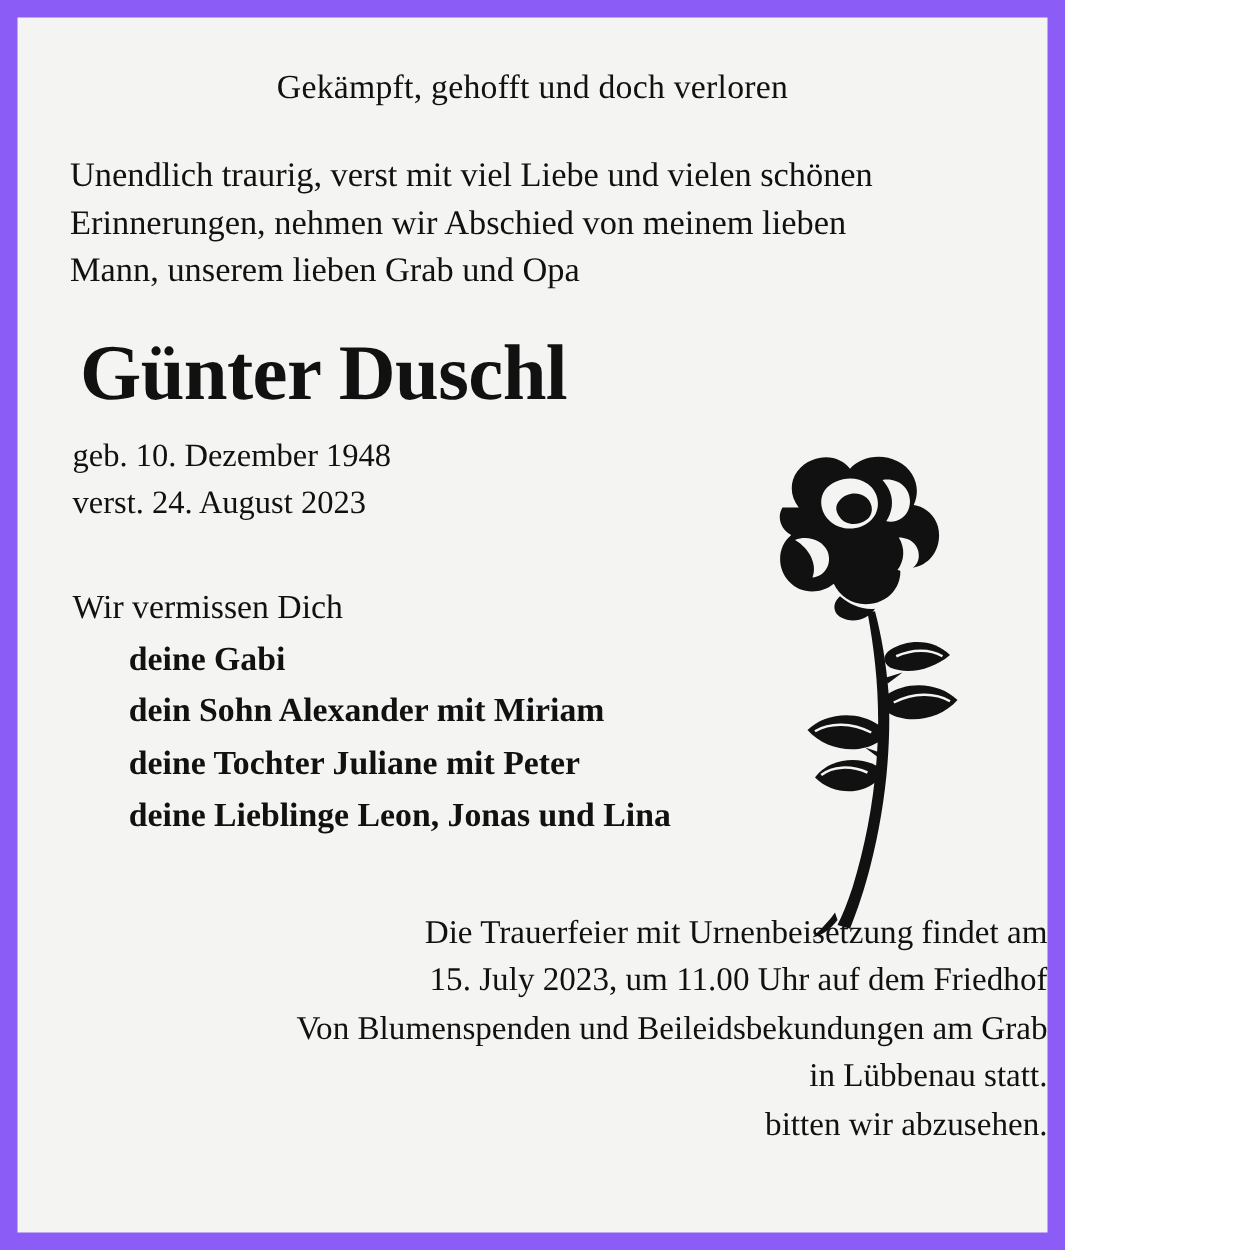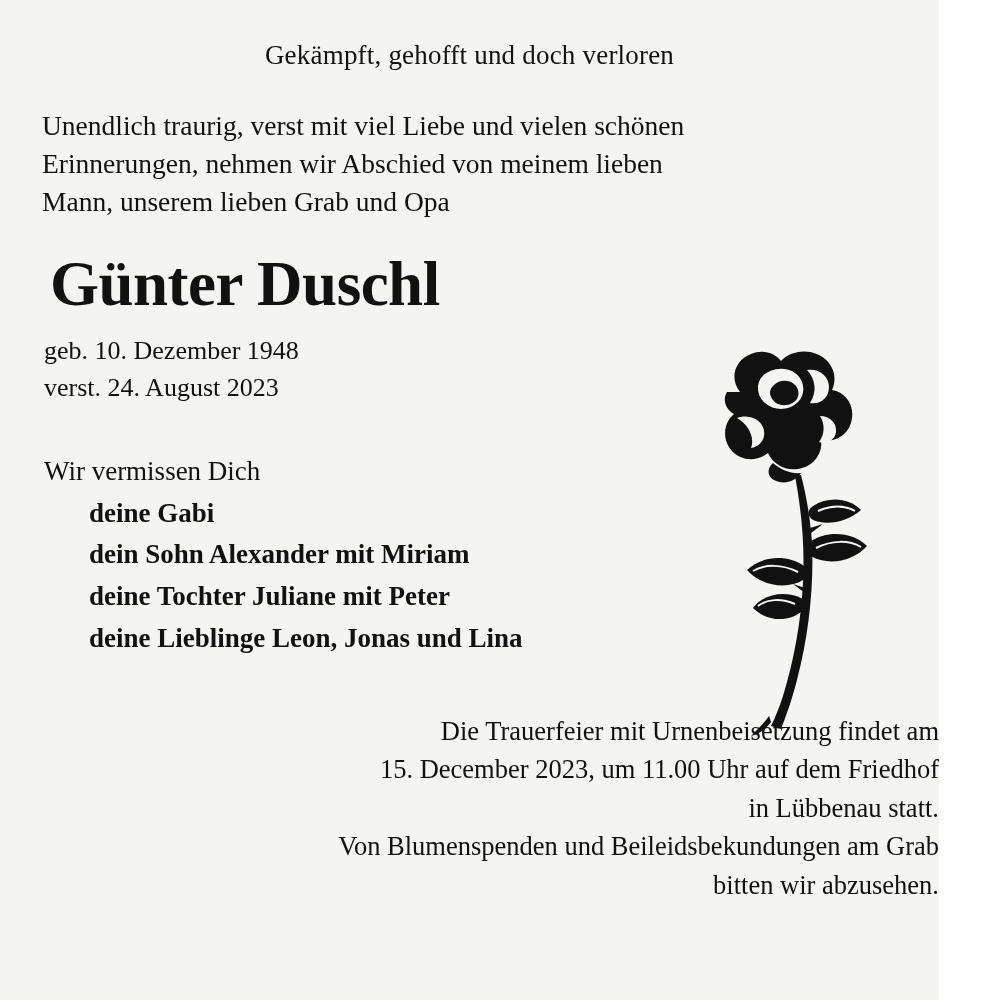--- a/index.html
+++ b/index.html
@@ -1,24 +1,25 @@
 <!DOCTYPE html>
 <html><head>
 <meta charset="utf-8">
 <style>
   html, body {
     margin: 0;
     padding: 0;
     background: #ffffff;
   }
   .page {
-    width: 939px;
+    width: 852px;
     height: 1000px;
     box-sizing: border-box;
     background: #8b5cf6;
+    padding: 14px;
     position: relative;
     overflow: hidden;
   }
   .card {
     width: 100%;
     height: 100%;
     box-sizing: border-box;
     background: #f4f4f2;
     position: relative;
     overflow: hidden;
@@ -94,23 +95,23 @@
     <div class="family">
       <div>Wir vermissen Dich</div>
       <div class="bold">deine Gabi</div>
       <div class="bold">dein Sohn Alexander mit Miriam</div>
       <div class="bold">deine Tochter Juliane mit Peter</div>
       <div class="bold">deine Lieblinge Leon, Jonas und Lina</div>
     </div>
 
     <div class="closing">
       <div>Die Trauerfeier mit Urnenbeisetzung findet am</div>
-      <div>15. December 2023, um 11.00 Uhr auf dem Friedhof</div>
+      <div>15. July 2023, um 11.00 Uhr auf dem Friedhof</div>
+      <div>Von Blumenspenden und Beileidsbekundungen am Grab</div>
       <div>in Lübbenau statt.</div>
-      <div>Von Blumenspenden und Beileidsbekundungen am Grab</div>
       <div>bitten wir abzusehen.</div>
     </div>
 
     <svg class="rose" viewBox="0 0 210 410">
       <g fill="#111111">
 
         <path d="M63 62 C52 48 58 30 74 24 C86 19 98 23 104 31 C112 22 128 18 142 25 C156 32 161 47 155 60 C168 62 177 74 175 88 C173 104 159 113 144 110 C146 124 136 137 121 139 C108 141 96 134 91 123 C80 132 64 131 55 121 C45 110 46 93 57 84 C49 80 45 70 50 62 Z"></path>
 
         <path d="M84 48 C92 38 108 36 118 43 C128 50 129 64 121 72 C112 81 97 81 88 73 C80 66 79 55 84 48 Z" fill="#f4f4f2"></path>
         <path d="M96 56 C101 50 111 49 117 54 C123 59 123 68 117 72 C110 77 100 76 96 70 C92 65 92 60 96 56 Z" fill="#111111"></path>

